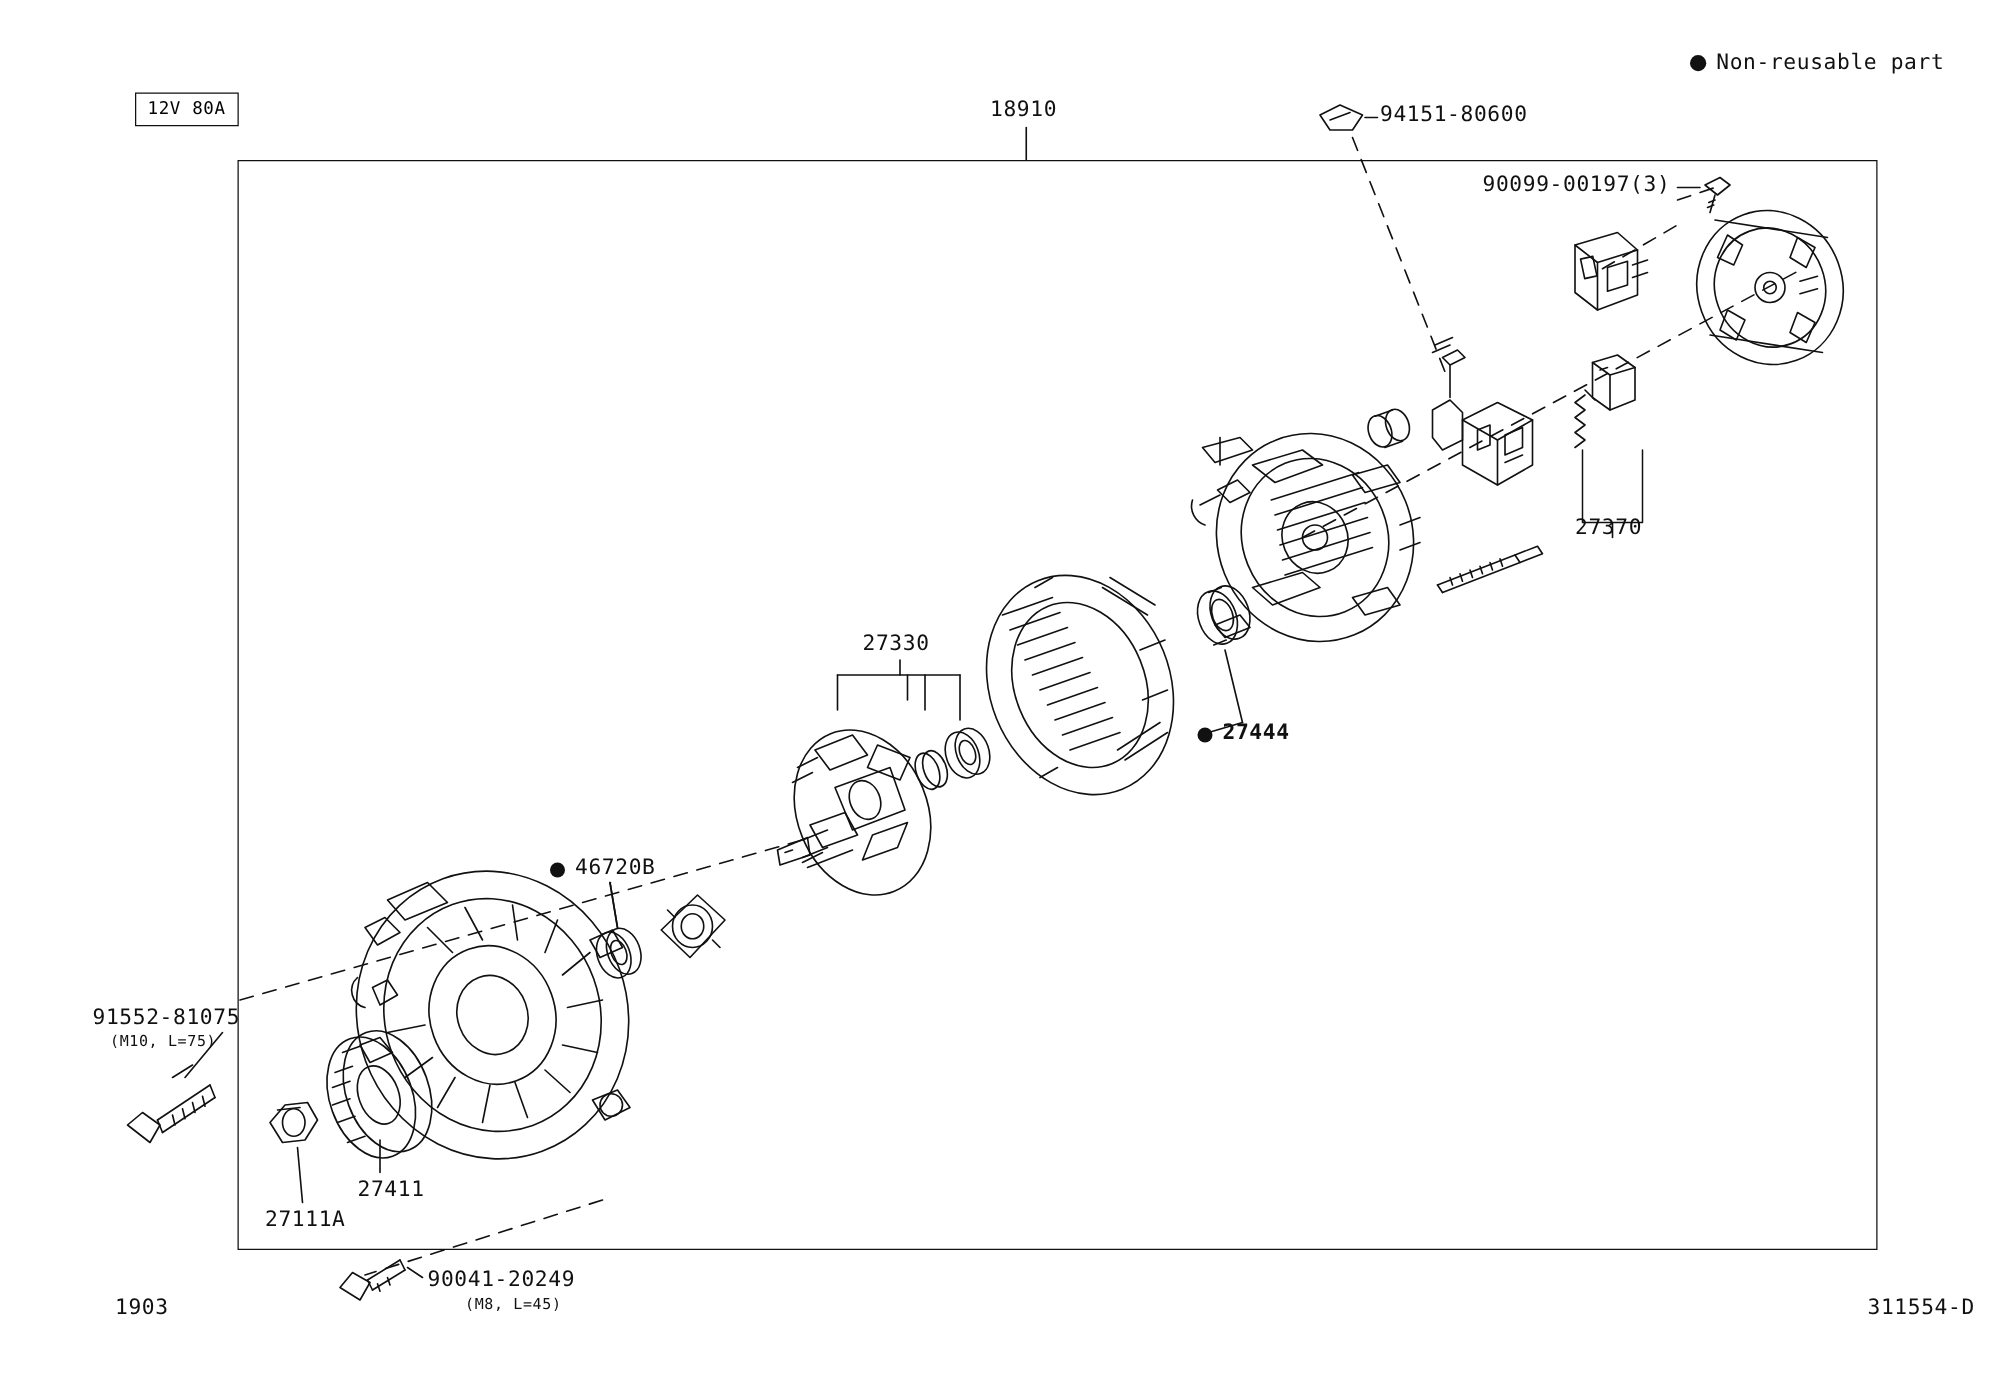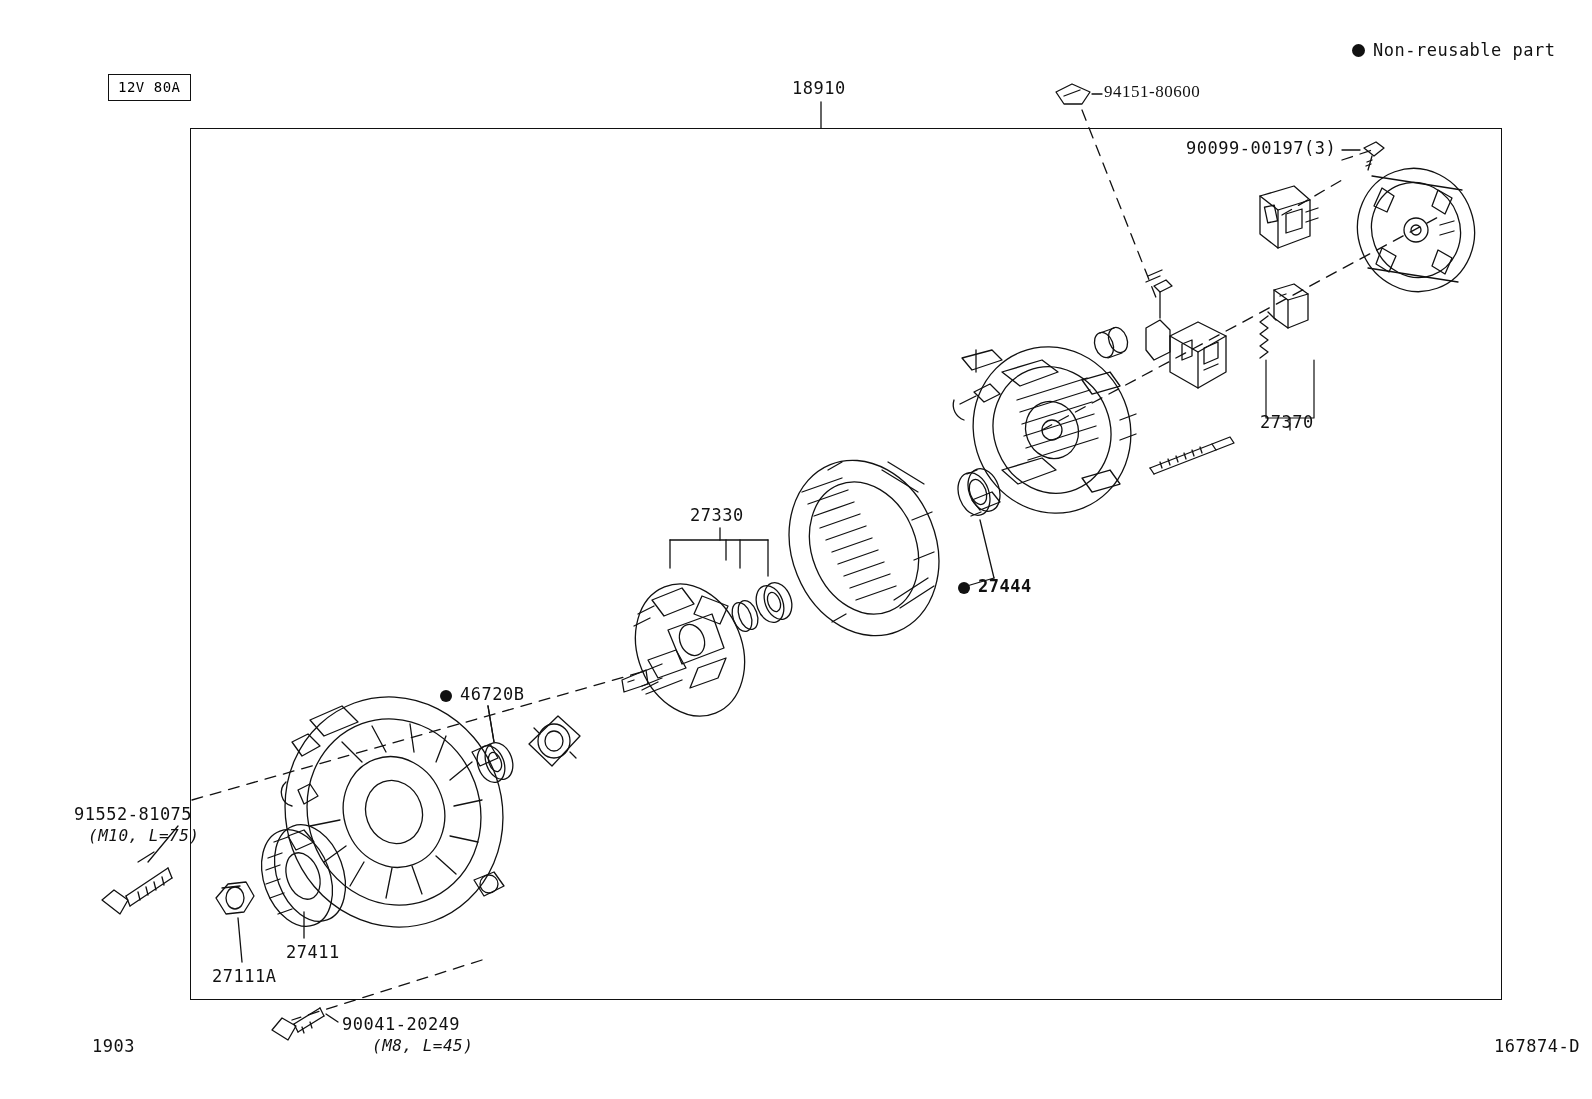--- a/index.html
+++ b/index.html
@@ -22,22 +22,21 @@
   }
   .lbl {
     position: absolute;
     font-family: "DejaVu Sans Mono", monospace;
     font-size: 17px;
     letter-spacing: 0.5px;
     white-space: pre;
     color: #111;
   }
   .lbl.small {
-    font-size: 16px;
-    font-style: italic;
+    font-size: 12px;
   }
   .boxed {
     position: absolute;
     border: 1.6px solid #111;
     padding: 4px 9px 5px 9px;
     font-family: "DejaVu Sans Mono", monospace;
     font-size: 14px;
     letter-spacing: 0.5px;
     white-space: pre;
   }
@@ -319,21 +318,21 @@
       <line x1="952" y1="578" x2="918" y2="588"></line>
       <line x1="446" y1="706" x2="452" y2="742"></line>
       <line x1="262" y1="938" x2="262" y2="912"></line>
       <line x1="200" y1="962" x2="196" y2="918"></line>
       <line x1="136" y1="826" x2="106" y2="862"></line>
     </g>
   </svg>
 
   <div class="lbl" style="left:750px; top:78px;">18910</div>
 
-  <div class="lbl" style="left:1062px; top:82px;font-family:Liberation Serif, serif;">94151-80600</div>
+  <div class="lbl" style="left:1062px; top:82px;">94151-80600</div>
 
   <div class="lbl" style="left:1144px; top:138px;">90099-00197(3)</div>
 
   <div class="lbl" style="left:1218px; top:412px;">27370</div>
 
   <div class="dot" style="left:916px; top:582px;"></div>
   <div class="lbl" style="left:936px; top:576px;font-weight:bold;">27444</div>
 
   <div class="lbl" style="left:648px; top:505px;">27330</div>
 
@@ -344,15 +343,15 @@
 
   <div class="lbl" style="left:170px; top:966px;">27111A</div>
 
   <div class="lbl" style="left:32px; top:804px;">91552-81075</div>
   <div class="lbl small" style="left:46px; top:826px;">(M10, L=75)</div>
 
   <div class="lbl" style="left:300px; top:1014px;">90041-20249</div>
   <div class="lbl small" style="left:330px; top:1036px;">(M8, L=45)</div>
 
   <div class="lbl footer-left">1903</div>
-  <div class="lbl footer-right">167874-D</div>
+  <div class="lbl footer-right">311554-D</div>
 
 </div>
 
 </body></html>

